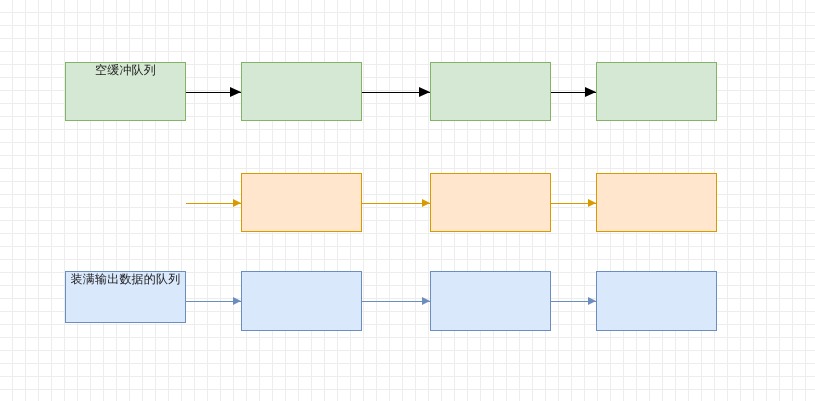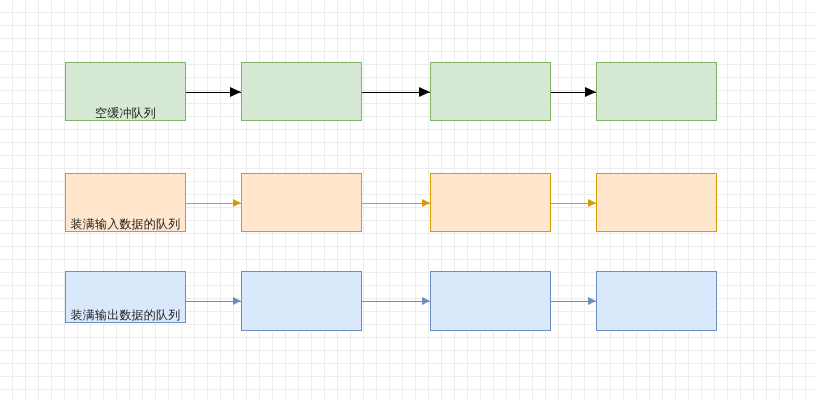--- a/index.html
+++ b/index.html
@@ -31,21 +31,21 @@
       65px 65px;
     background-position: -1px -1px, -1px -1px, -1px -1px, -1px -1px;
   }
 
   .node {
     position: absolute;
     box-sizing: border-box;
     border-width: 1px;
     border-style: solid;
     display: flex;
-    align-items: flex-end;
+    align-items: flex-start;
     justify-content: center;
   }
 
   .node-label {
     font-size: 12px;
     line-height: 14px;
     color: #1a1a1a;
     white-space: nowrap;
     letter-spacing: 0.2px;
   }
@@ -122,23 +122,20 @@
       <div class="edge-head" style="border-left-color: rgb(215, 155, 0); left: 47px;"></div>
     </div>
     <div class="edge thin" style="left: 362px; top: 202.5px; width: 68px;">
       <div class="edge-line" style="width: 68px; border-top-color: rgb(215, 155, 0);"></div>
       <div class="edge-head" style="border-left-color: rgb(215, 155, 0); left: 60px;"></div>
     </div>
     <div class="edge thin" style="left: 551px; top: 202.5px; width: 45px;">
       <div class="edge-line" style="width: 45px; border-top-color: rgb(215, 155, 0);"></div>
       <div class="edge-head" style="border-left-color: rgb(215, 155, 0); left: 37px;"></div>
     </div>
-    <div class="node" style="left: 65px; top: 173px; width: 121px; height: 59px; background-color: rgb(255, 230, 204); border-color: rgb(215, 155, 0);">
-      <span class="node-label">装满输入数据的队列</span>
-    </div>
     <div class="node" style="left: 241px; top: 173px; width: 121px; height: 59px; background-color: rgb(255, 230, 204); border-color: rgb(215, 155, 0);">
       <span class="node-label"></span>
     </div>
     <div class="node" style="left: 430px; top: 173px; width: 121px; height: 59px; background-color: rgb(255, 230, 204); border-color: rgb(215, 155, 0);">
       <span class="node-label"></span>
     </div>
     <div class="node" style="left: 596px; top: 173px; width: 121px; height: 59px; background-color: rgb(255, 230, 204); border-color: rgb(215, 155, 0);">
       <span class="node-label"></span>
     </div>
     <div class="edge thin" style="left: 186px; top: 301px; width: 55px;">

